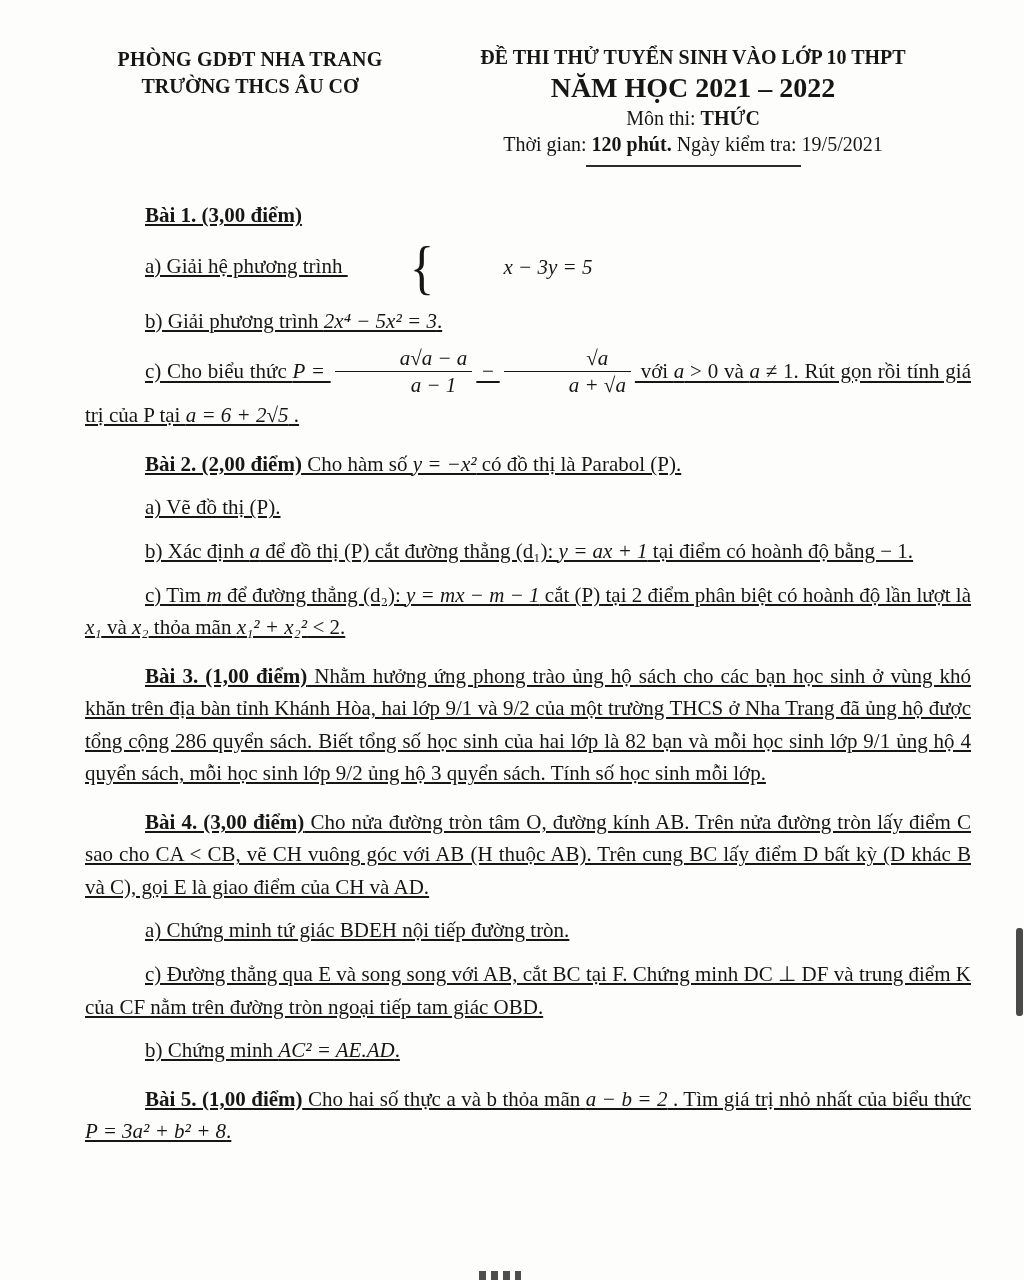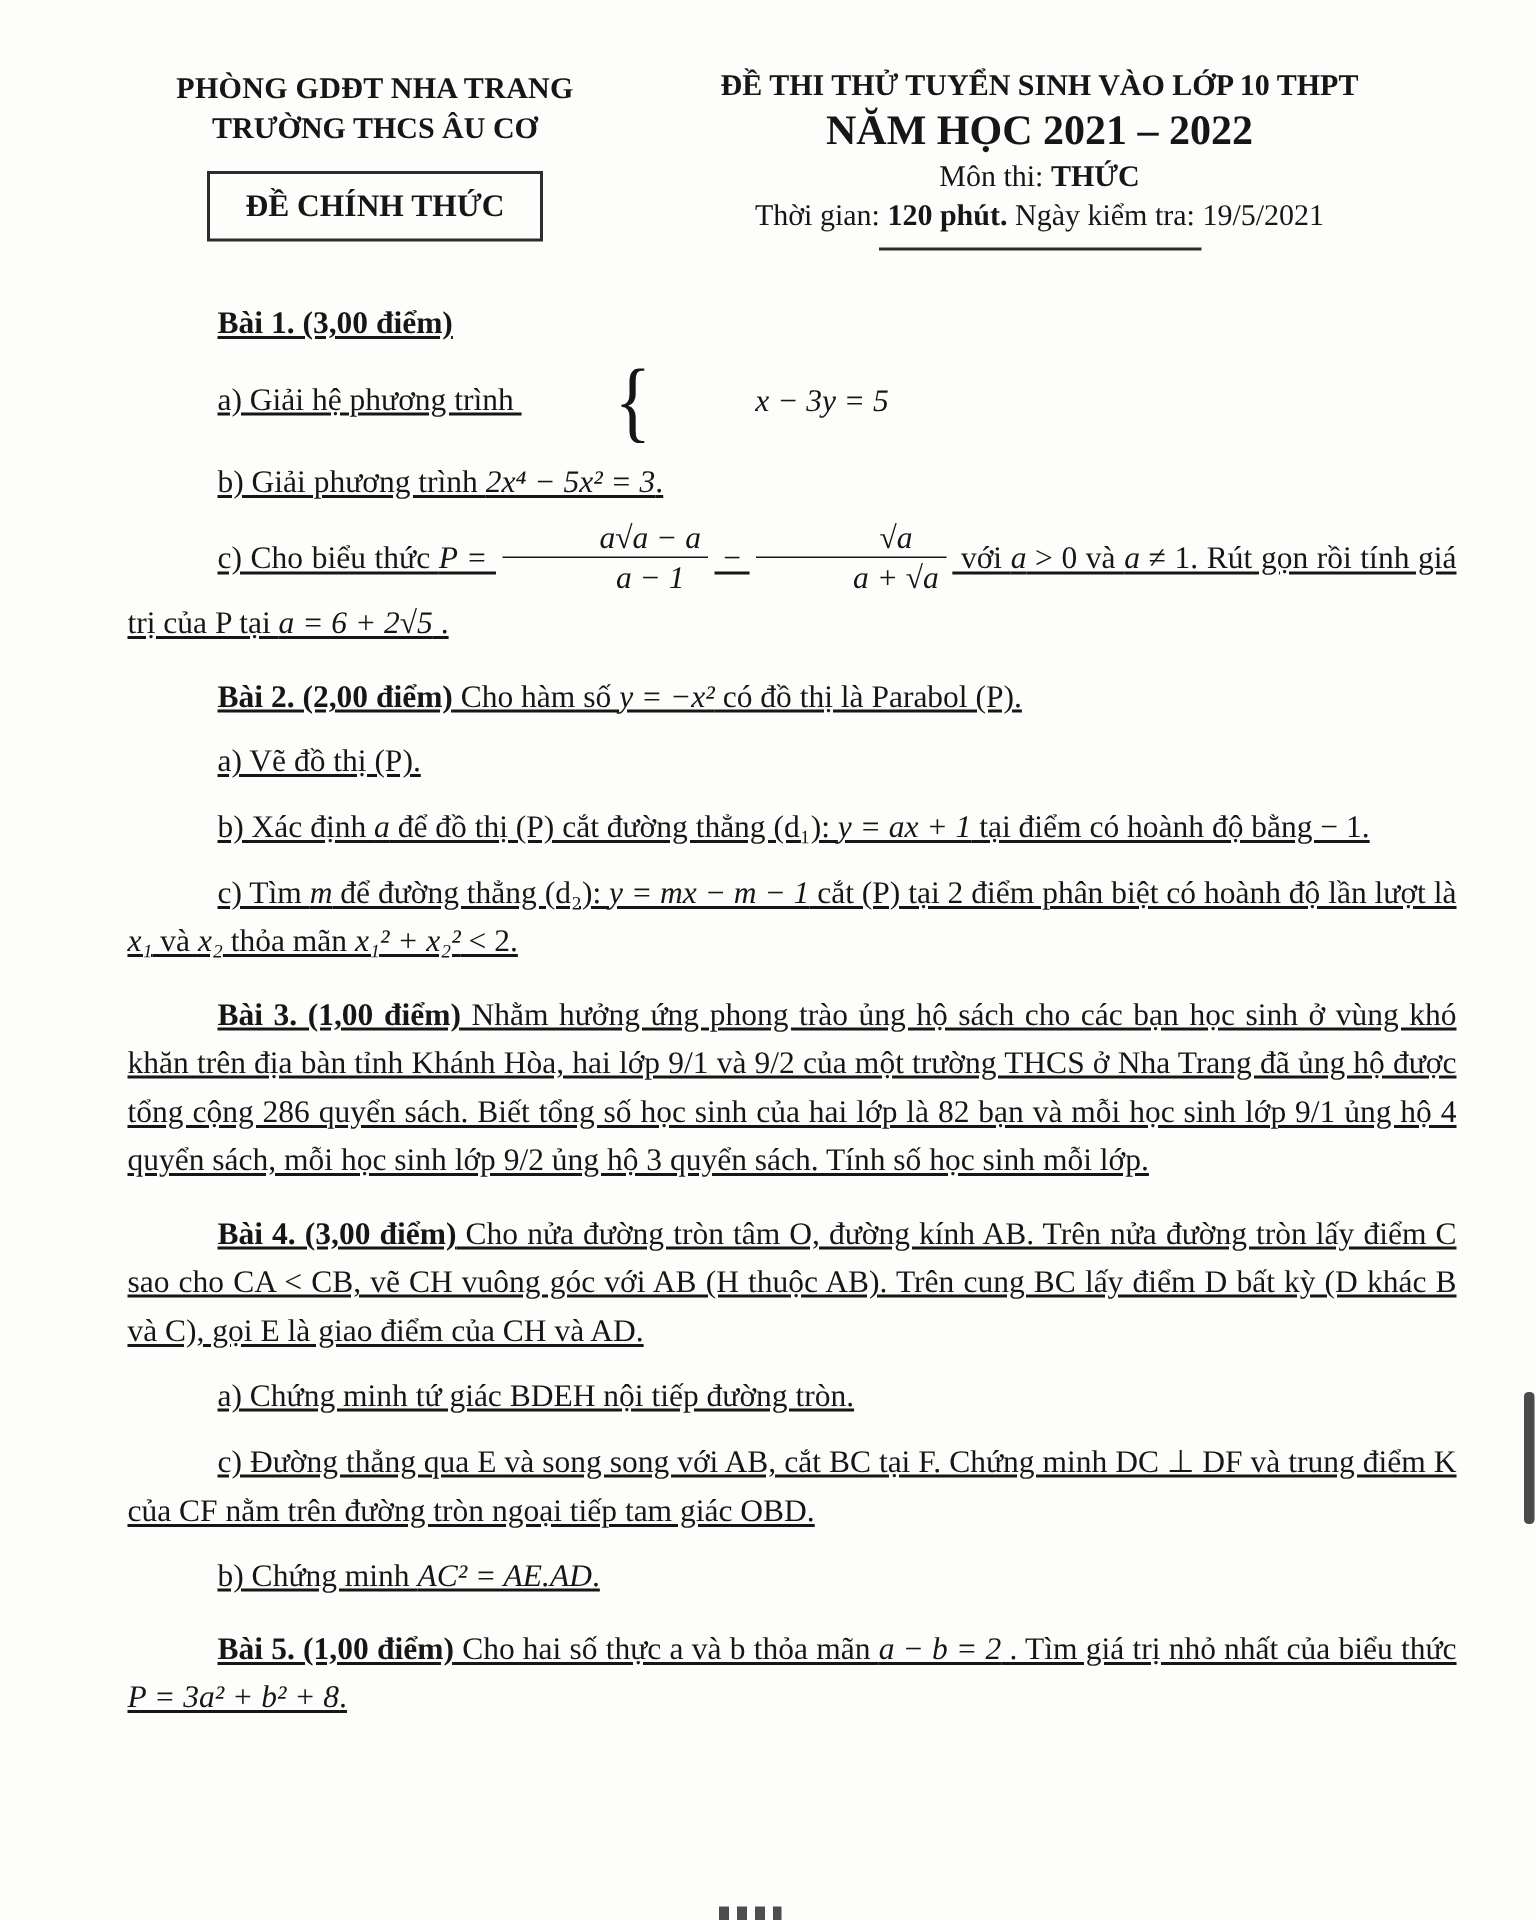--- a/index.html
+++ b/index.html
@@ -134,23 +134,20 @@
 </style>
 </head>
 <body>
 
 <div class="page">
 
   <div class="header">
     <div class="header-left">
       <div class="h-left-1">PHÒNG GDĐT NHA TRANG</div>
       <div class="h-left-2">TRƯỜNG THCS ÂU CƠ</div>
-      <div class="stamp-box">
-        <span>ĐỀ CHÍNH THỨC</span>
-      </div>
     </div>
     <div class="header-right">
       <div class="h-r-1">ĐỀ THI THỬ TUYỂN SINH VÀO LỚP 10 THPT</div>
       <div class="h-r-2">NĂM HỌC 2021 – 2022</div>
       <div class="h-r-3">
         <span>Môn thi: </span><span class="bold">THỨC</span>
       </div>
       <div class="h-r-4">
         <span>Thời gian: </span><span class="bold">120 phút.</span><span> Ngày kiểm tra: 19/5/2021</span>
       </div>

